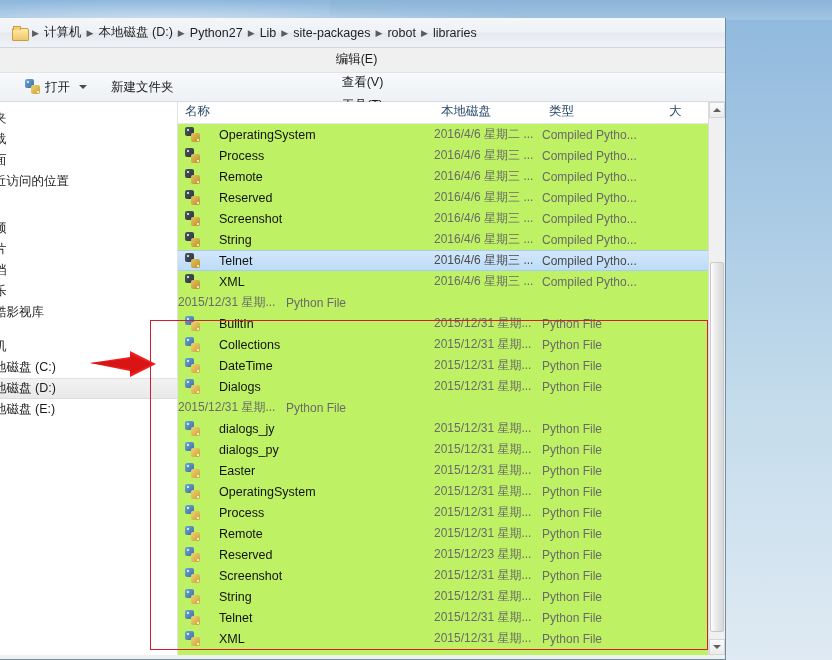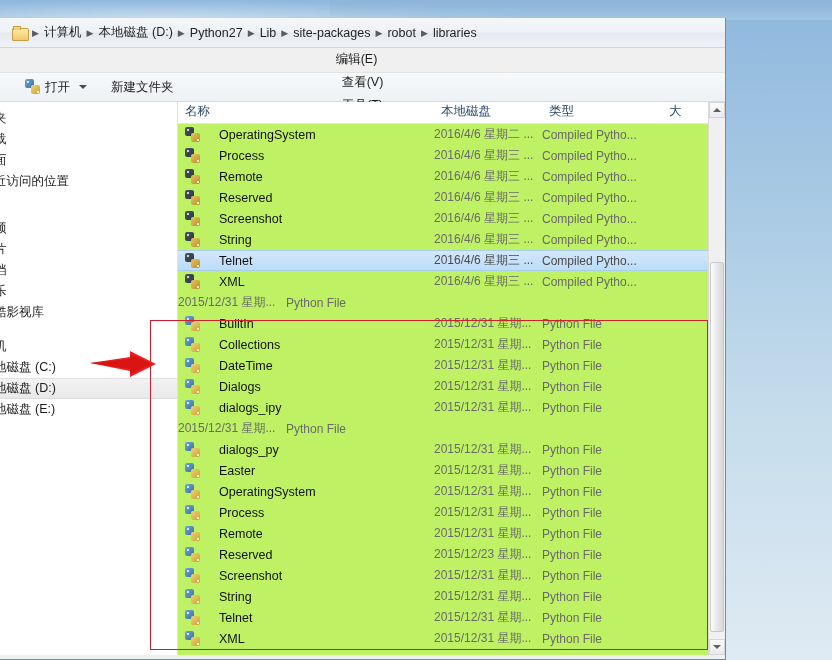--- a/index.html
+++ b/index.html
@@ -437,33 +437,33 @@
                   <span class="q2"></span>
                   <span class="dot1"></span>
                   <span class="dot2"></span>
                 </span>
                 <span class="fname">Dialogs</span>
               </div>
               <div class="cell-date">2015/12/31 星期...</div>
               <div class="cell-type">Python File</div>
             </div>
             <div class="row">
-              <div class="cell-name">
-                <span class="pyico py">
-                  <span class="q1"></span>
-                  <span class="q2"></span>
-                  <span class="dot1"></span>
-                  <span class="dot2"></span>
-                </span>
-                <span class="fname">dialogs_ipy</span>
-              </div>
-              <div class="cell-date">2015/12/31 星期...</div>
-              <div class="cell-type">Python File</div>
-            </div>
-            <div class="row">
+              <div class="cell-date">2015/12/31 星期...</div>
+              <div class="cell-type">Python File</div>
+            </div>
+            <div class="row">
+              <div class="cell-name">
+                <span class="pyico py">
+                  <span class="q1"></span>
+                  <span class="q2"></span>
+                  <span class="dot1"></span>
+                  <span class="dot2"></span>
+                </span>
+                <span class="fname">dialogs_jy</span>
+              </div>
               <div class="cell-date">2015/12/31 星期...</div>
               <div class="cell-type">Python File</div>
             </div>
             <div class="row">
               <div class="cell-name">
                 <span class="pyico py">
                   <span class="q1"></span>
                   <span class="q2"></span>
                   <span class="dot1"></span>
                   <span class="dot2"></span>

